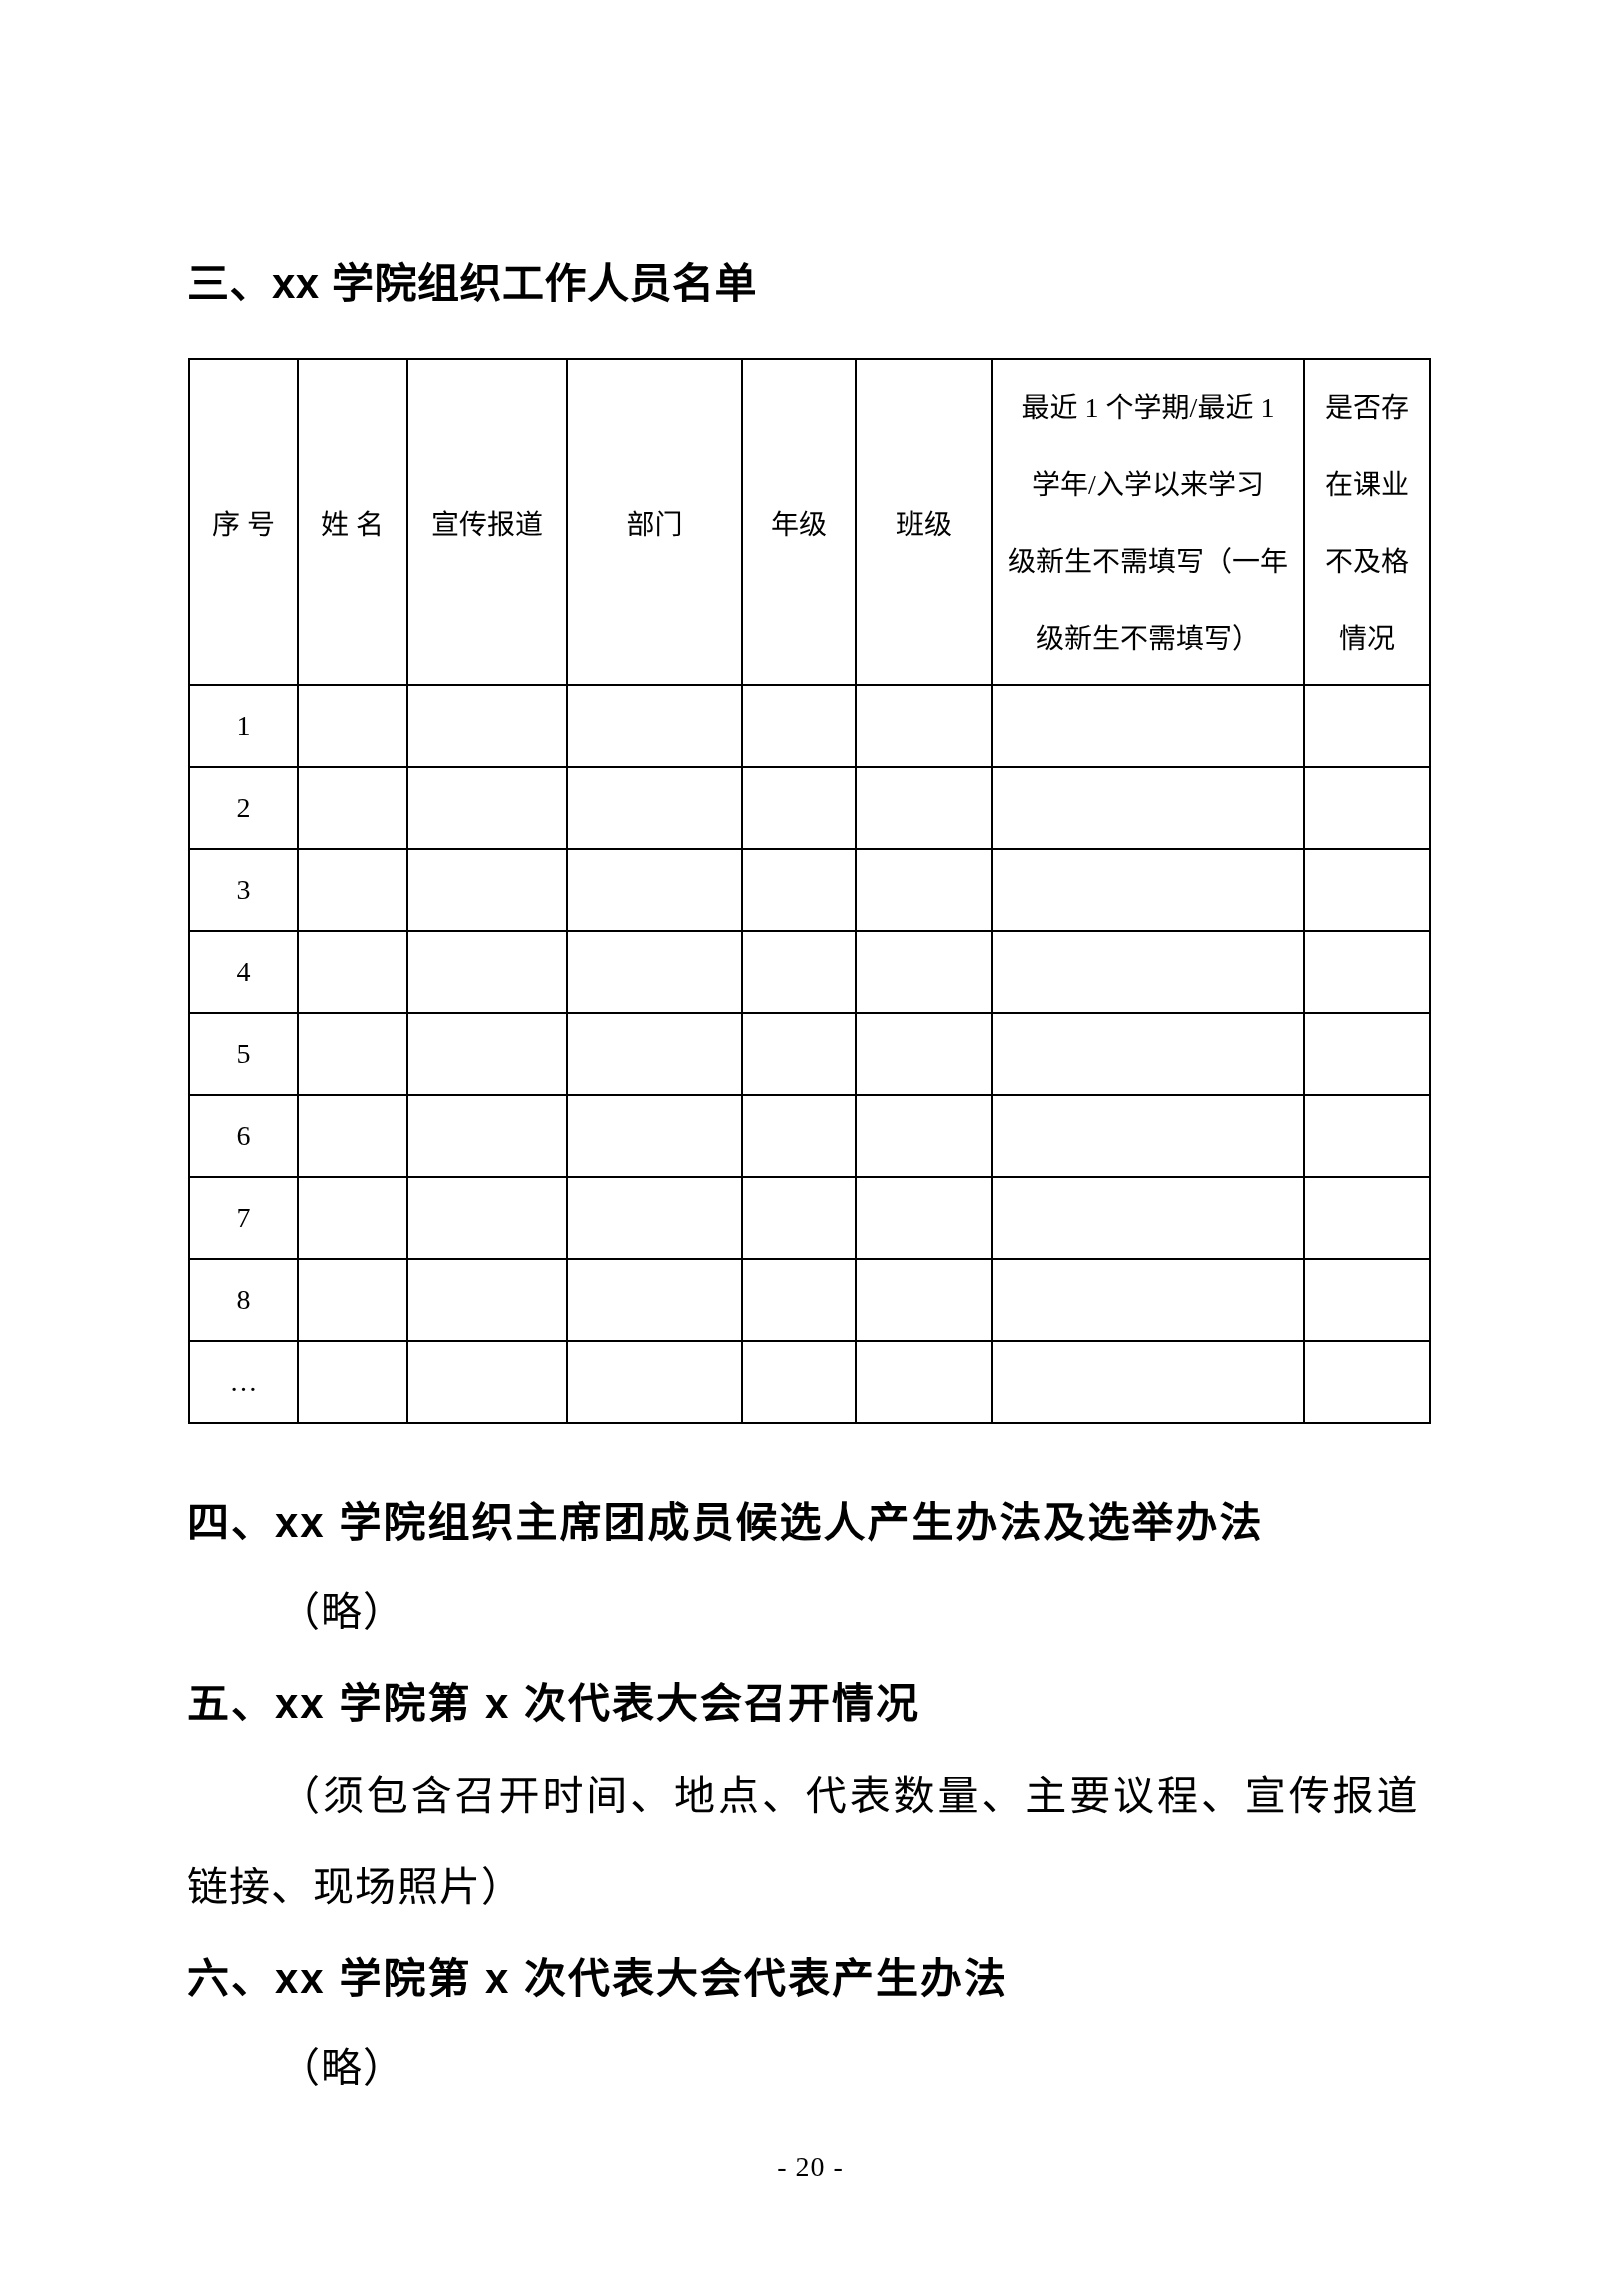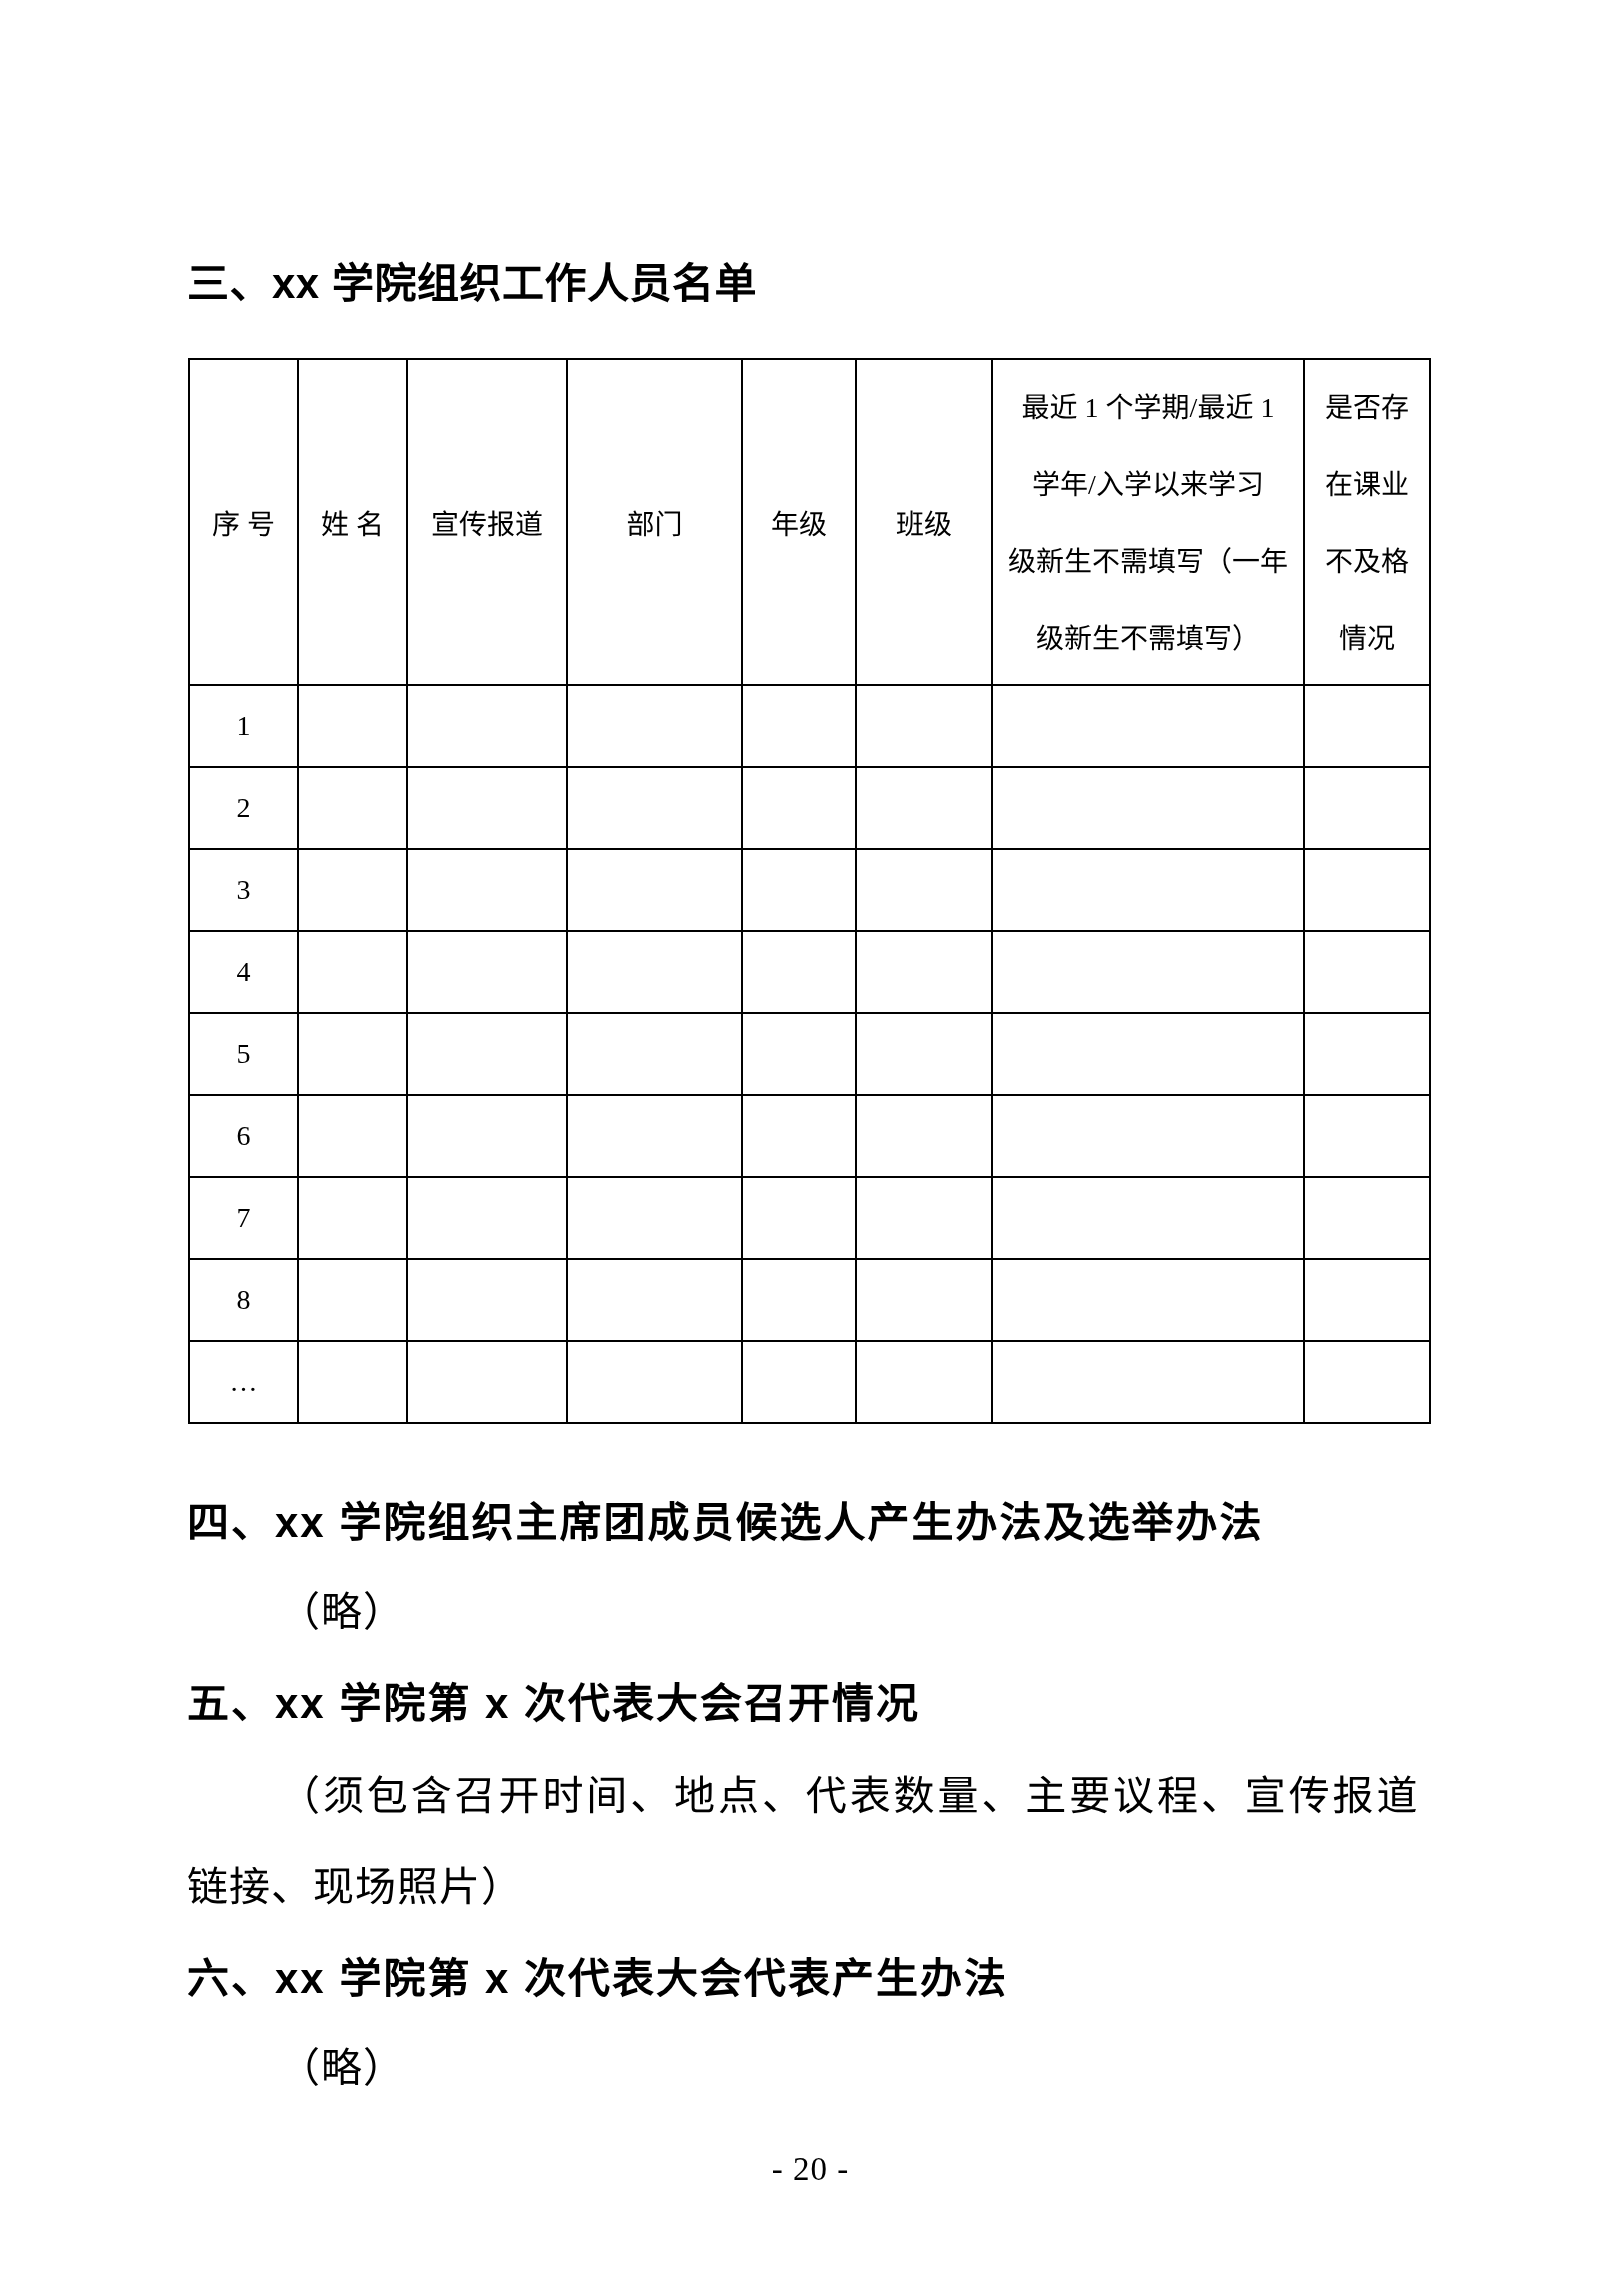--- a/index.html
+++ b/index.html
@@ -55,21 +55,21 @@
   tr.data-row { height: 82px; }
   td.num-cell { font-size: 29px; }
   .hdr-lines { padding-top: 1px; }
   .hdr-lines div { line-height: 77px; white-space: nowrap; }
   .page-number {
     position: absolute;
     left: 0;
     top: 2127px;
     width: 1621px;
     text-align: center;
-    font-size: 33px;
+    font-size: 28px;
     letter-spacing: 1px;
   }
 </style>
 </head>
 <body>
 
 <div class="page">
 
   <div class="heading title" style="top:235px">三、xx 学院组织工作人员名单</div>
 

